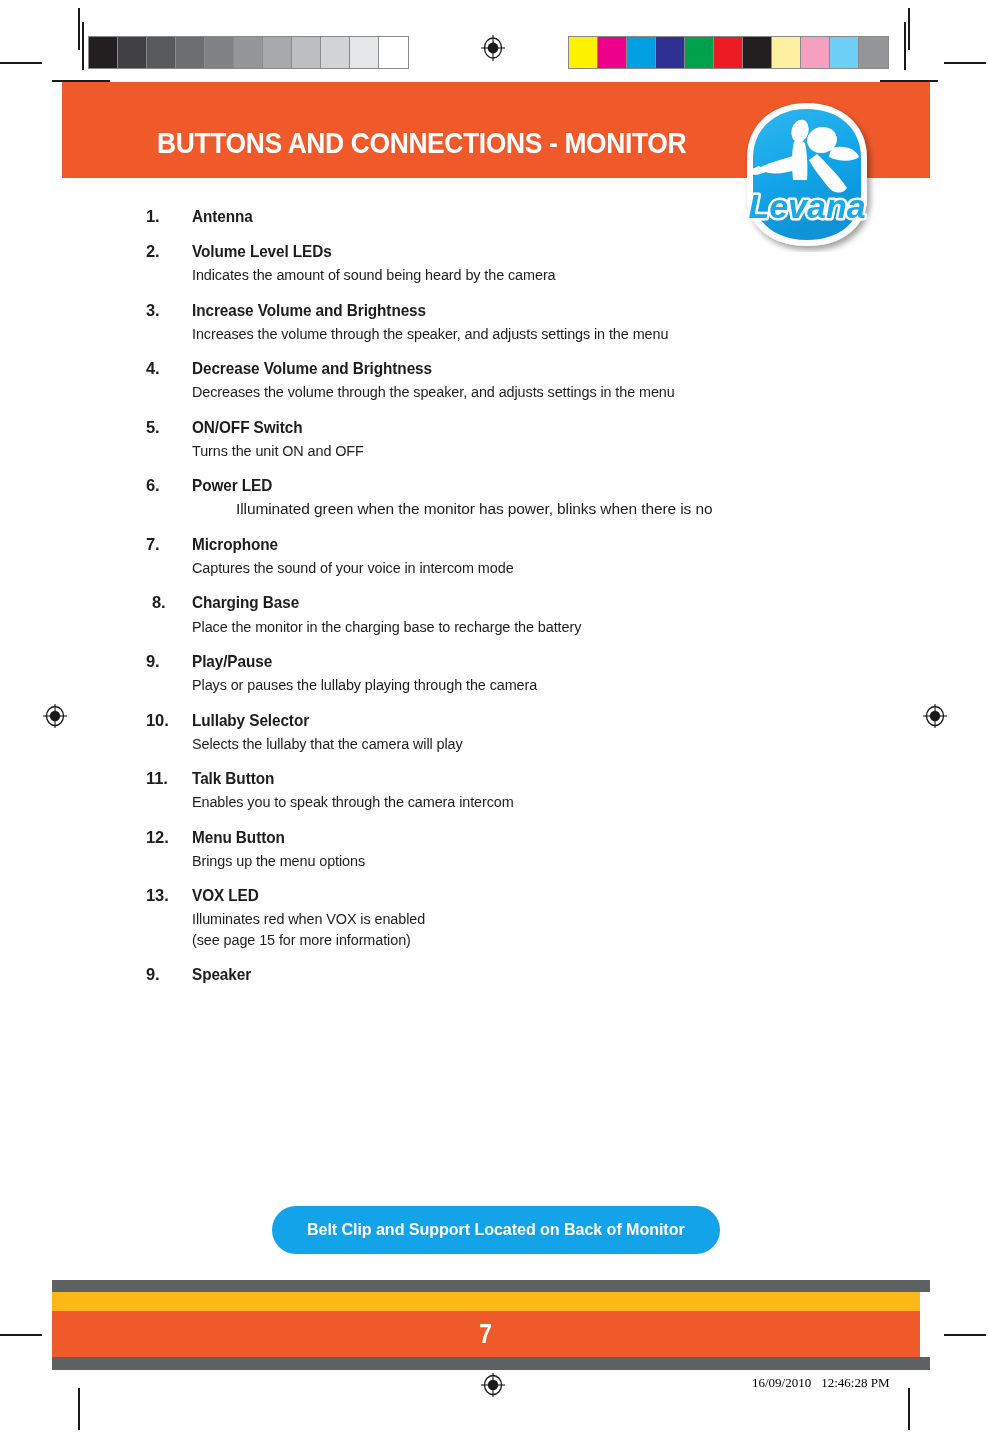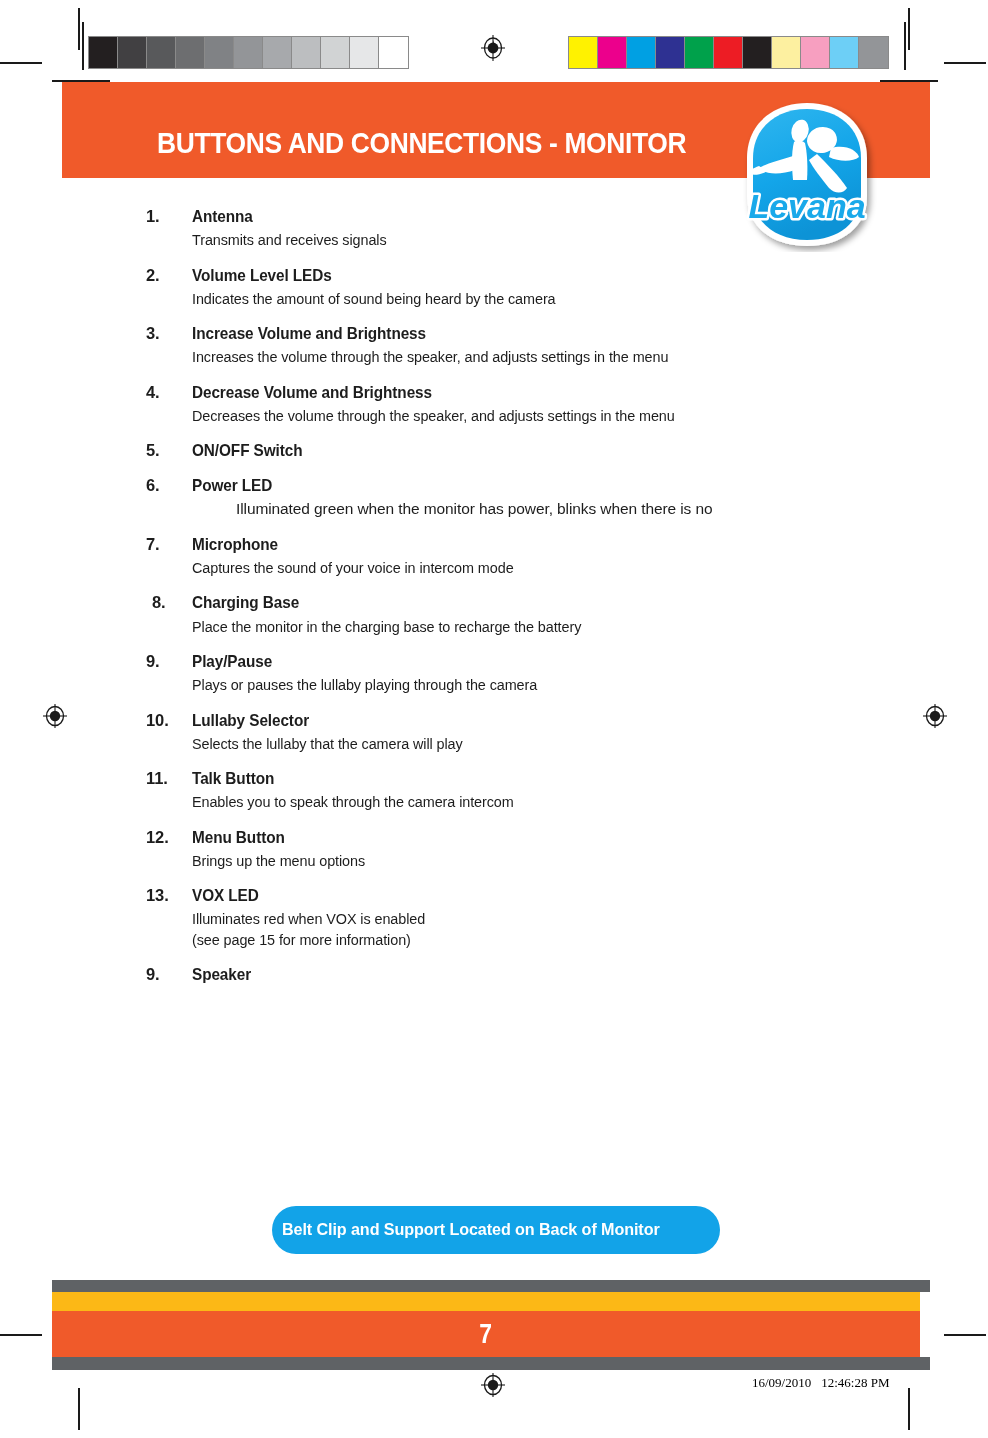--- a/index.html
+++ b/index.html
@@ -127,21 +127,21 @@
   .pill {
     position: absolute;
     left: 272px;
     top: 1206px;
     width: 448px;
     height: 48px;
     background: #12a3e8;
     border-radius: 24px;
     display: flex;
     align-items: center;
-    justify-content: flex-start;
+    justify-content: center;
   }
   .pill-label {
     font-size: 17px;
     font-weight: bold;
     color: #ffffff;
     transform: scaleX(0.95);
     white-space: nowrap;
     letter-spacing: -0.1px;
   }
 
@@ -314,23 +314,20 @@
     <text x="74" y="118" text-anchor="middle" font-family="Liberation Sans, sans-serif" font-size="34" font-weight="bold" font-style="italic" fill="#19a9ea">Levana</text>
   </svg>
 </div>
 
 <div class="content" id="item-list">
     <div class="item">
       <div class="item-head">
         <span class="item-num">1.</span>
         <span class="item-title">Antenna</span>
       </div>
-      <div class="item-desc">
-        <span class="ln last">Transmits and receives signals</span>
-      </div>
     </div>
     <div class="item">
       <div class="item-head">
         <span class="item-num">2.</span>
         <span class="item-title">Volume Level LEDs</span>
       </div>
       <div class="item-desc">
         <span class="ln last">Indicates the amount of sound being heard by the camera</span>
       </div>
     </div>
@@ -349,20 +346,23 @@
         <span class="item-title">Decrease Volume and Brightness</span>
       </div>
       <div class="item-desc">
         <span class="ln last">Decreases the volume through the speaker, and adjusts settings in the menu</span>
       </div>
     </div>
     <div class="item">
       <div class="item-head">
         <span class="item-num">5.</span>
         <span class="item-title">ON/OFF Switch</span>
+      </div>
+      <div class="item-desc">
+        <span class="ln last">Turns the unit ON and OFF</span>
       </div>
     </div>
     <div class="item">
       <div class="item-head">
         <span class="item-num">6.</span>
         <span class="item-title">Power LED</span>
       </div>
       <div class="item-desc justify">
         <span class="ln">Illuminated green when the monitor has power, blinks when there is no</span>
       </div>

